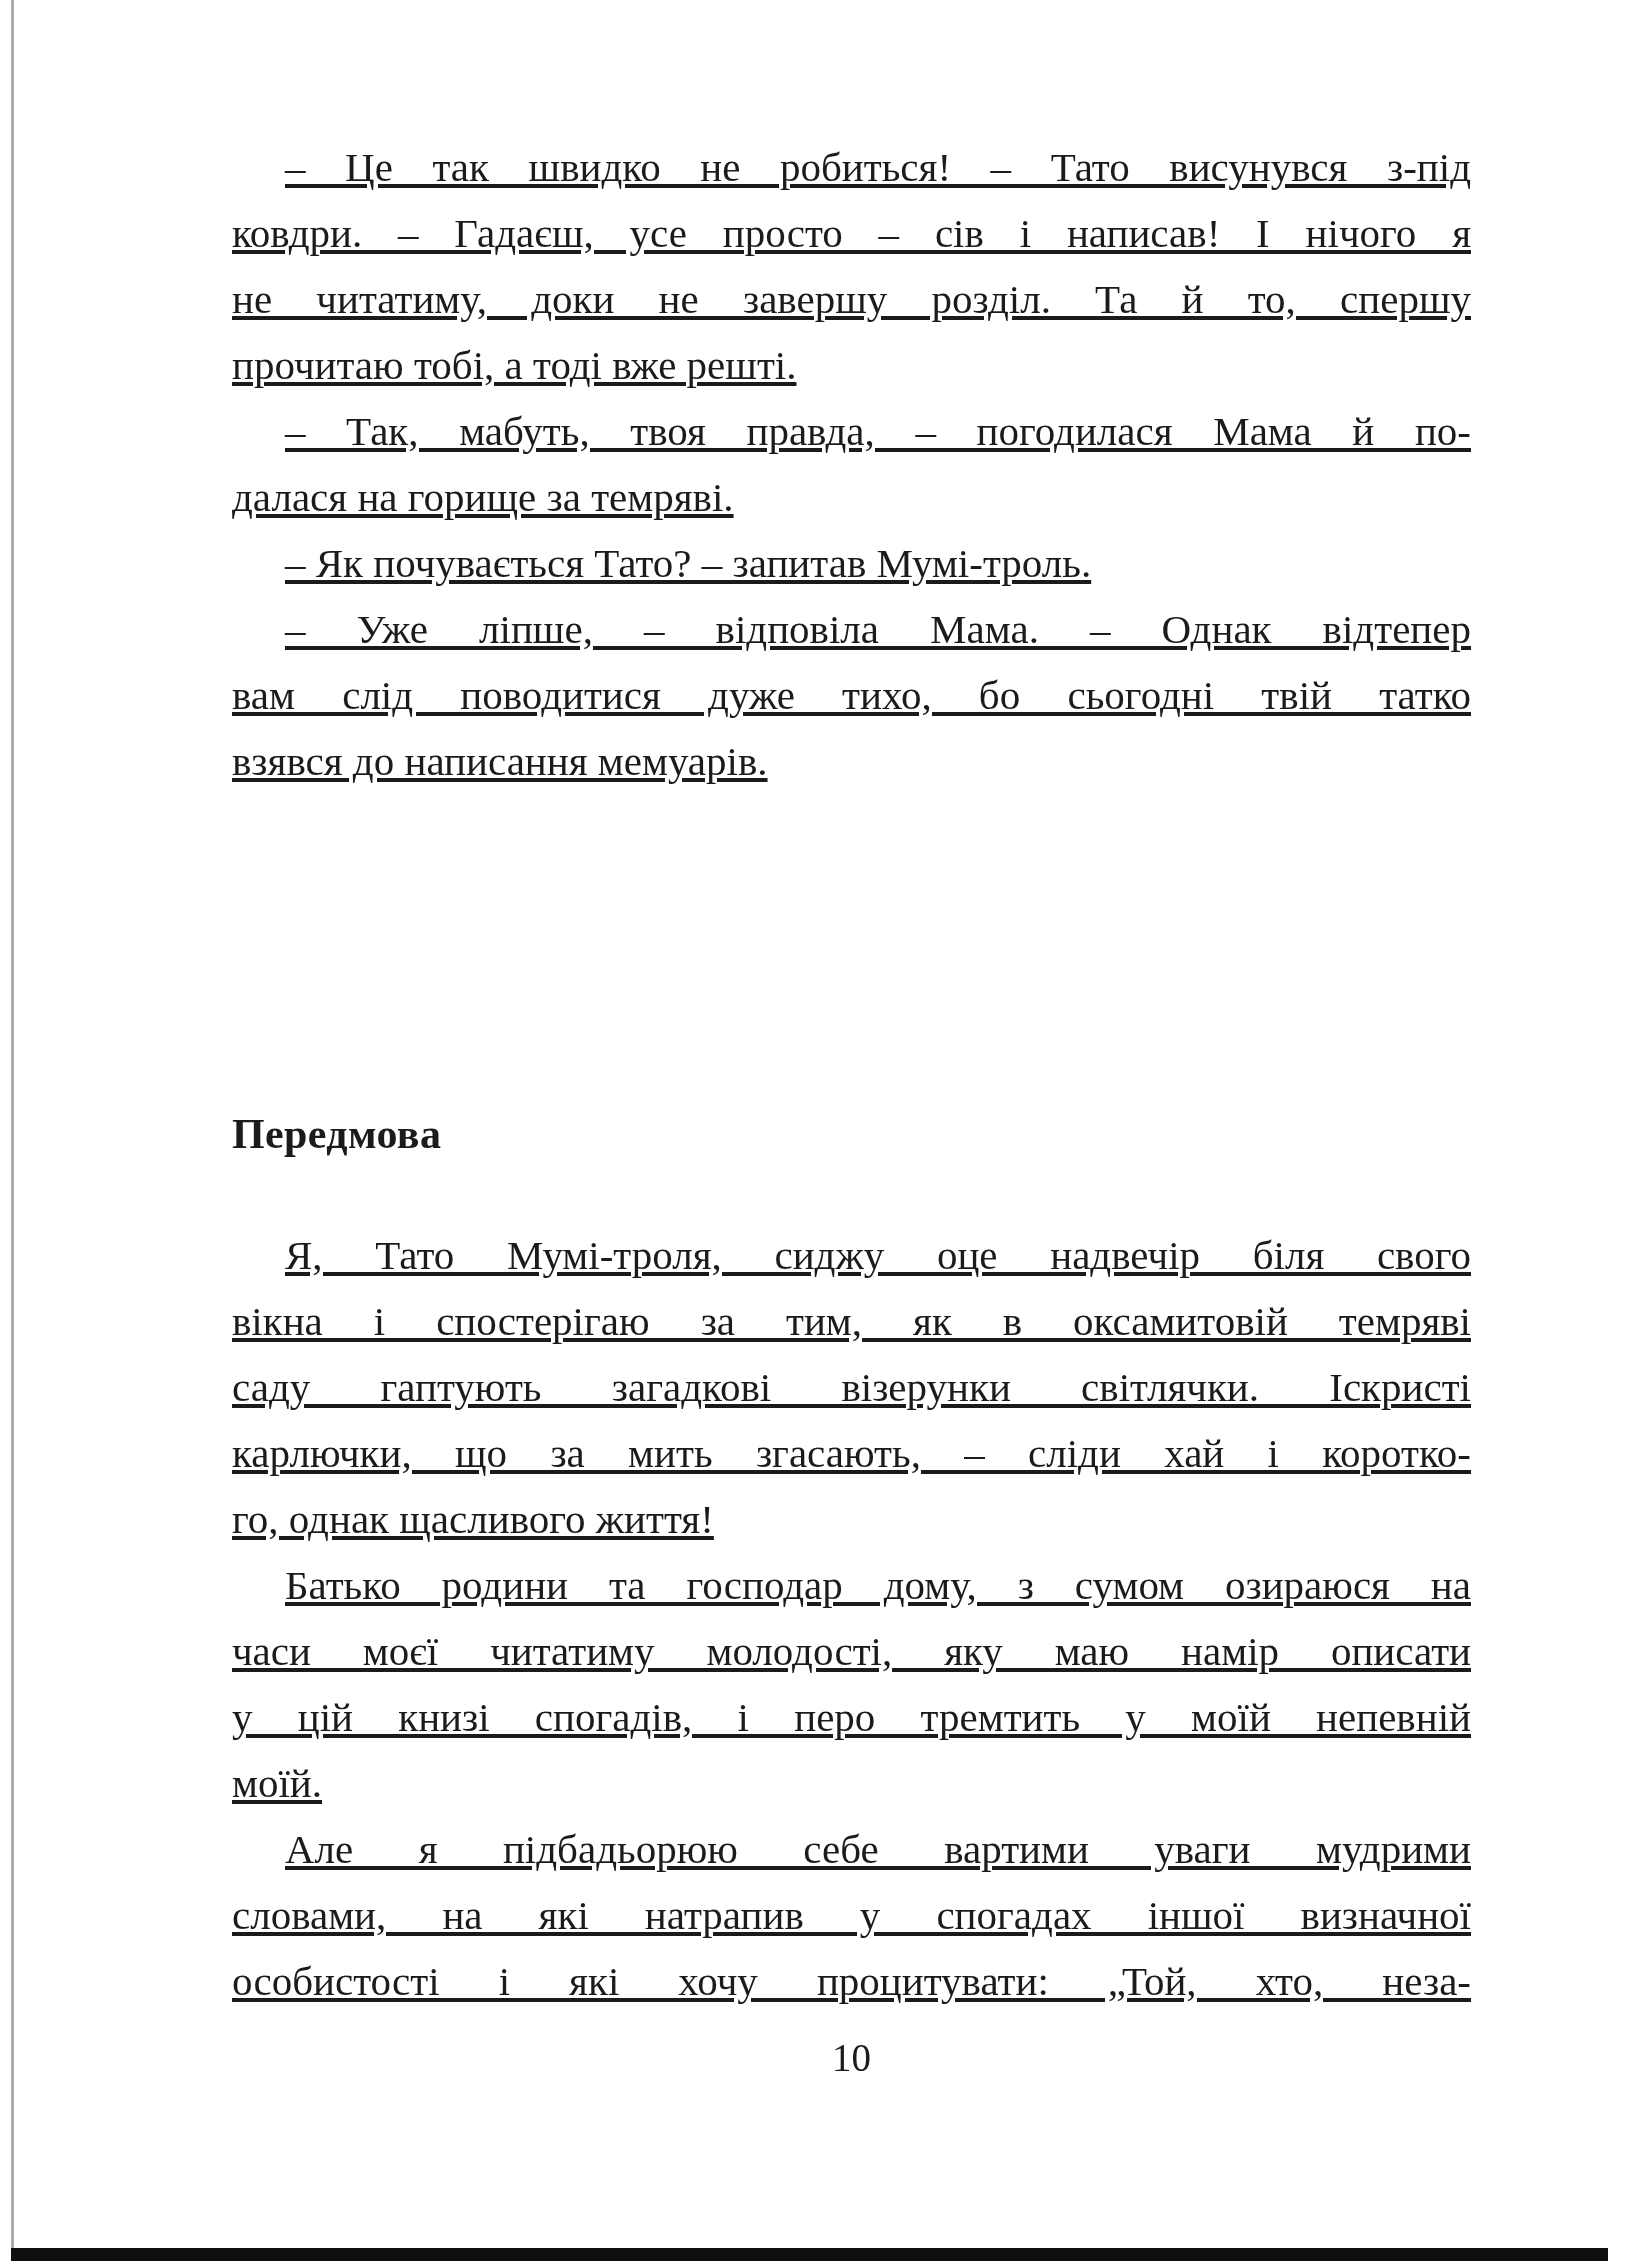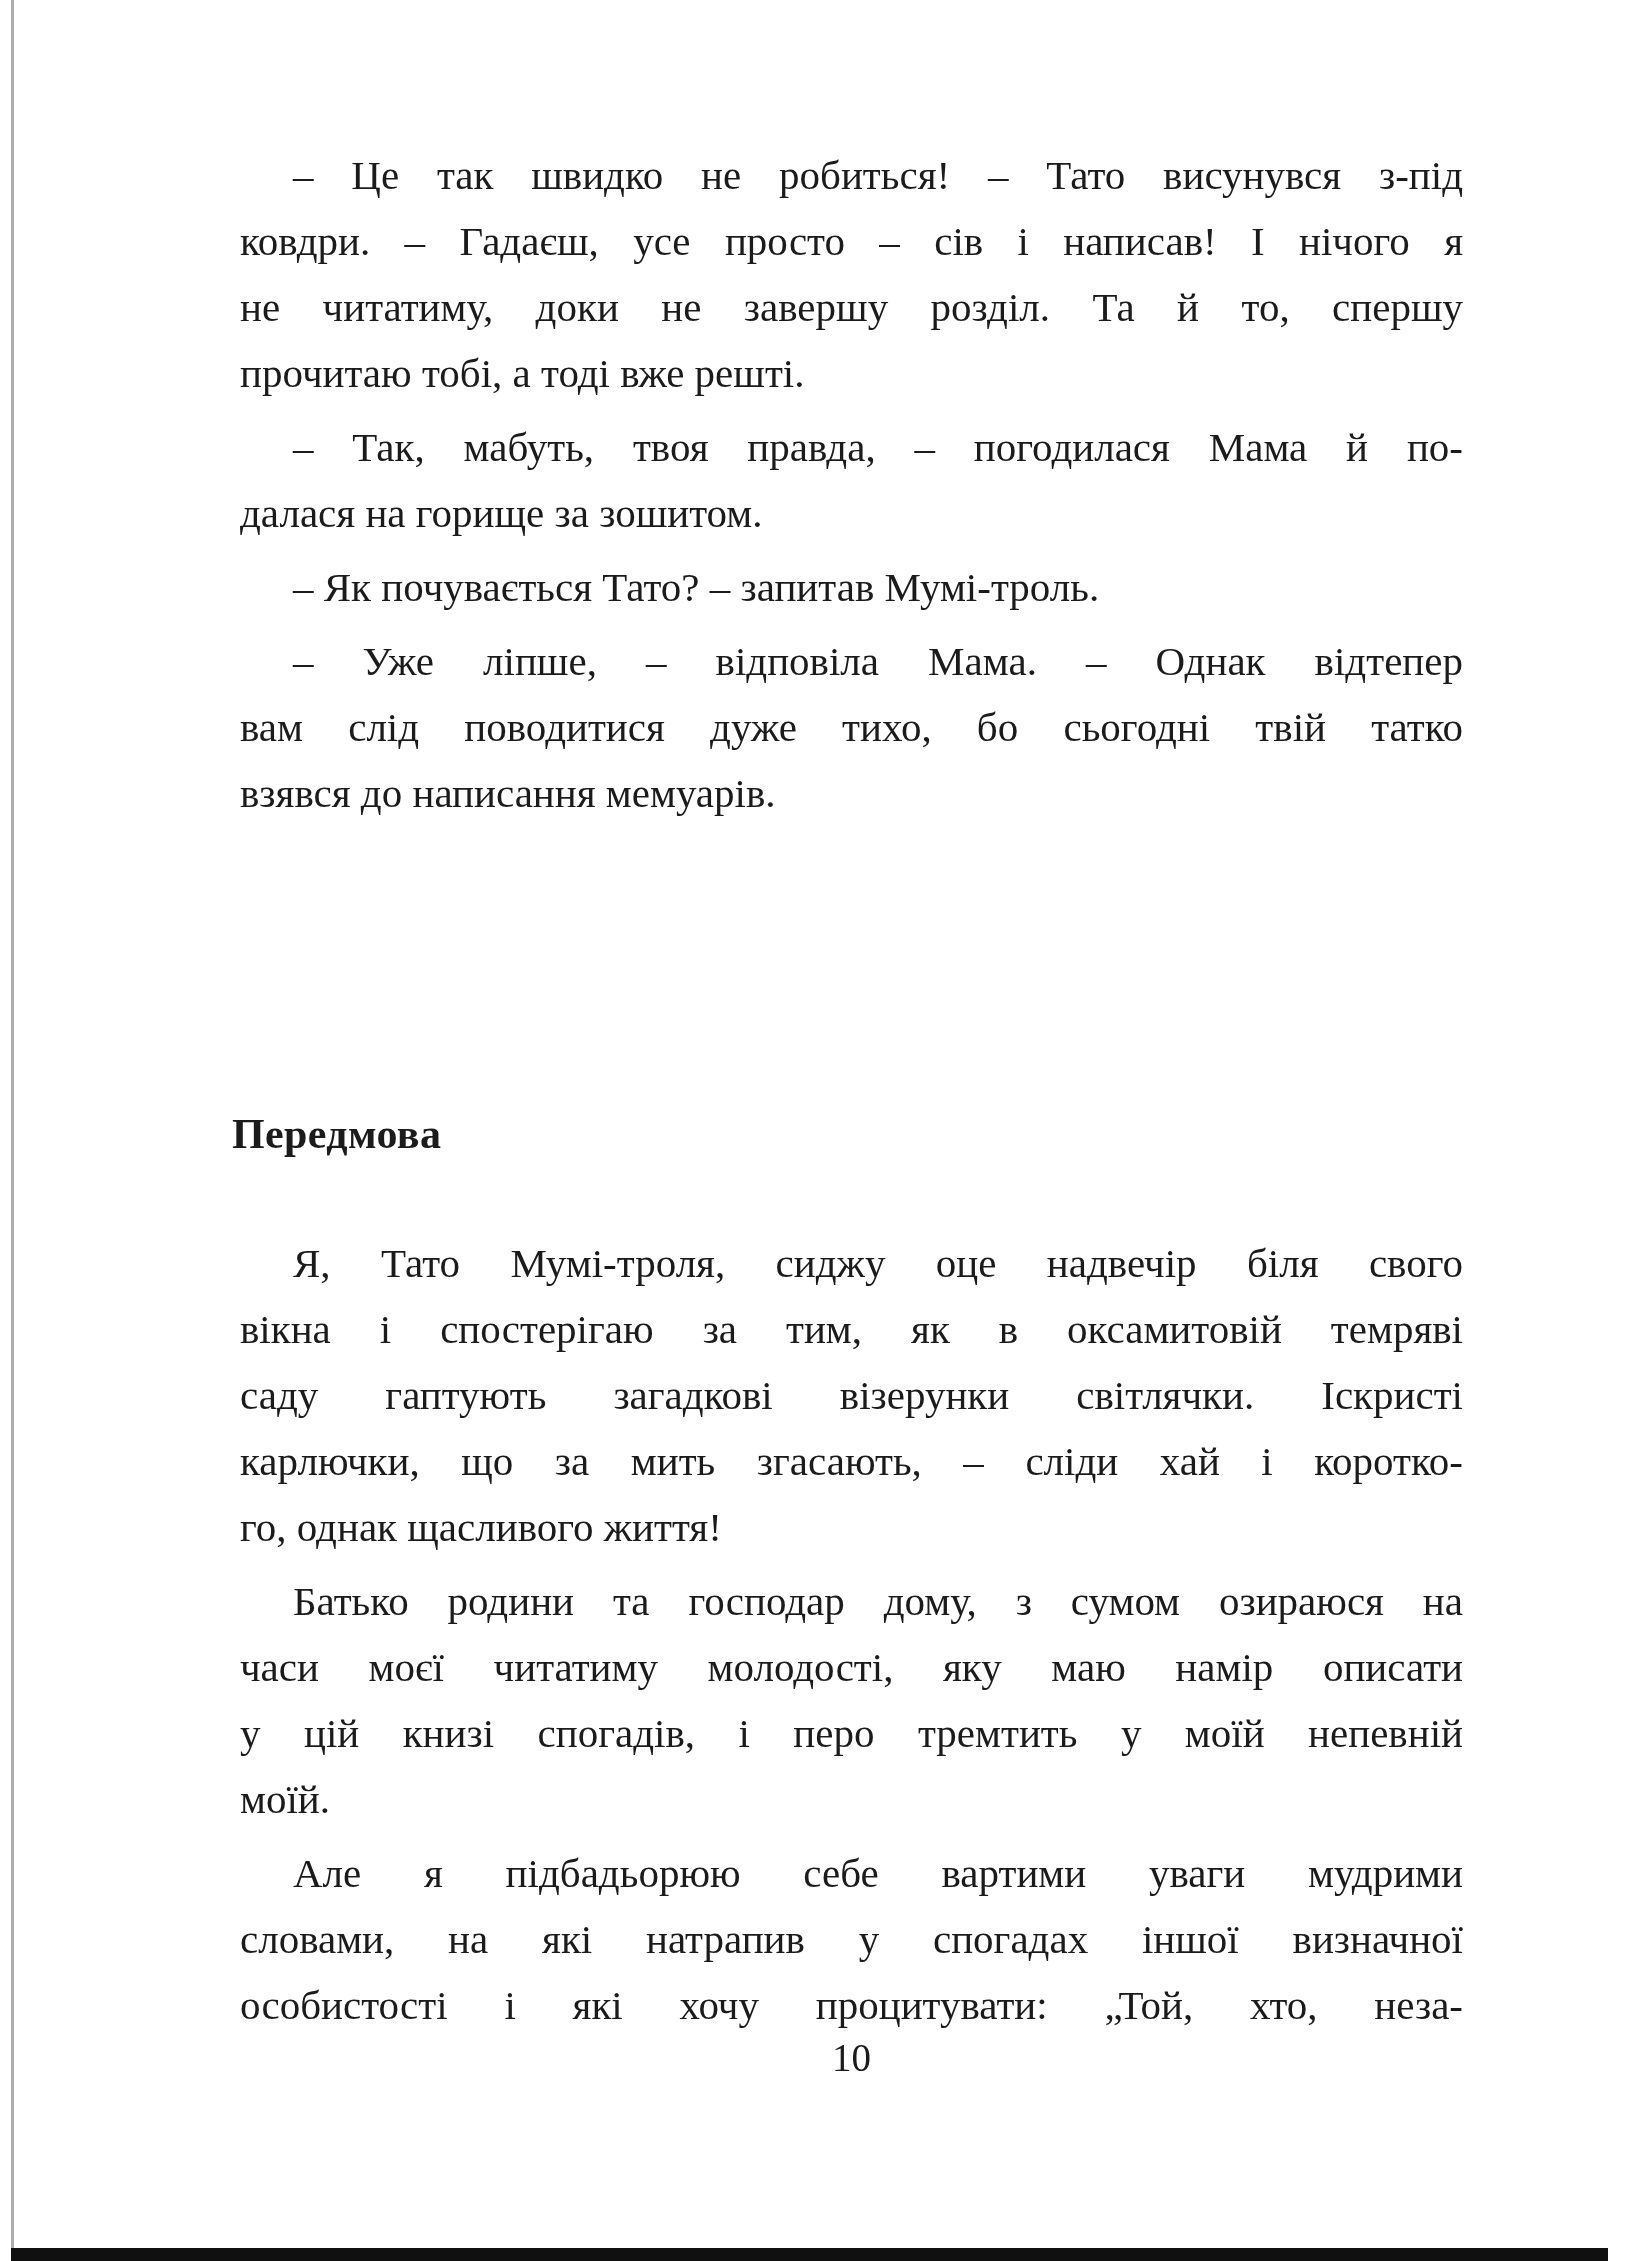--- a/index.html
+++ b/index.html
@@ -31,21 +31,21 @@
     height: 13.6px;
     background: #101010;
   }
   .block {
     position: absolute;
     left: 232px;
     width: 1239px;
   }
   .block-top { top: 134px; }
   .block-bottom { top: 1222px; }
-  .para { margin: 8px; padding: 0; }
+  .para { margin: 0; padding: 0; text-decoration: underline; }
   .line {
     font-size: 41px;
     line-height: 66px;
     height: 66px;
     overflow: hidden;
     text-align: justify;
     text-align-last: justify;
   }
   .line.first { padding-left: 53px; }
   .line.last {
@@ -86,21 +86,21 @@
 
   <div class="block block-top">
     <div class="para">
       <div class="line first">– Це так швидко не робиться! – Тато висунувся з-під</div>
       <div class="line">ковдри. – Гадаєш, усе просто – сів і написав! І нічого я</div>
       <div class="line">не читатиму, доки не завершу розділ. Та й то, спершу</div>
       <div class="line last">прочитаю тобі, а тоді вже решті.</div>
     </div>
     <div class="para">
       <div class="line first">– Так, мабуть, твоя правда, – погодилася Мама й по-</div>
-      <div class="line last">далася на горище за зошитом.</div>
+      <div class="line last">далася на горище за темряві.</div>
     </div>
     <div class="para">
       <div class="line first last">– Як почувається Тато? – запитав Мумі-троль.</div>
     </div>
     <div class="para">
       <div class="line first">– Уже ліпше, – відповіла Мама. – Однак відтепер</div>
       <div class="line">вам слід поводитися дуже тихо, бо сьогодні твій татко</div>
       <div class="line last">взявся до написання мемуарів.</div>
     </div>
   </div>

